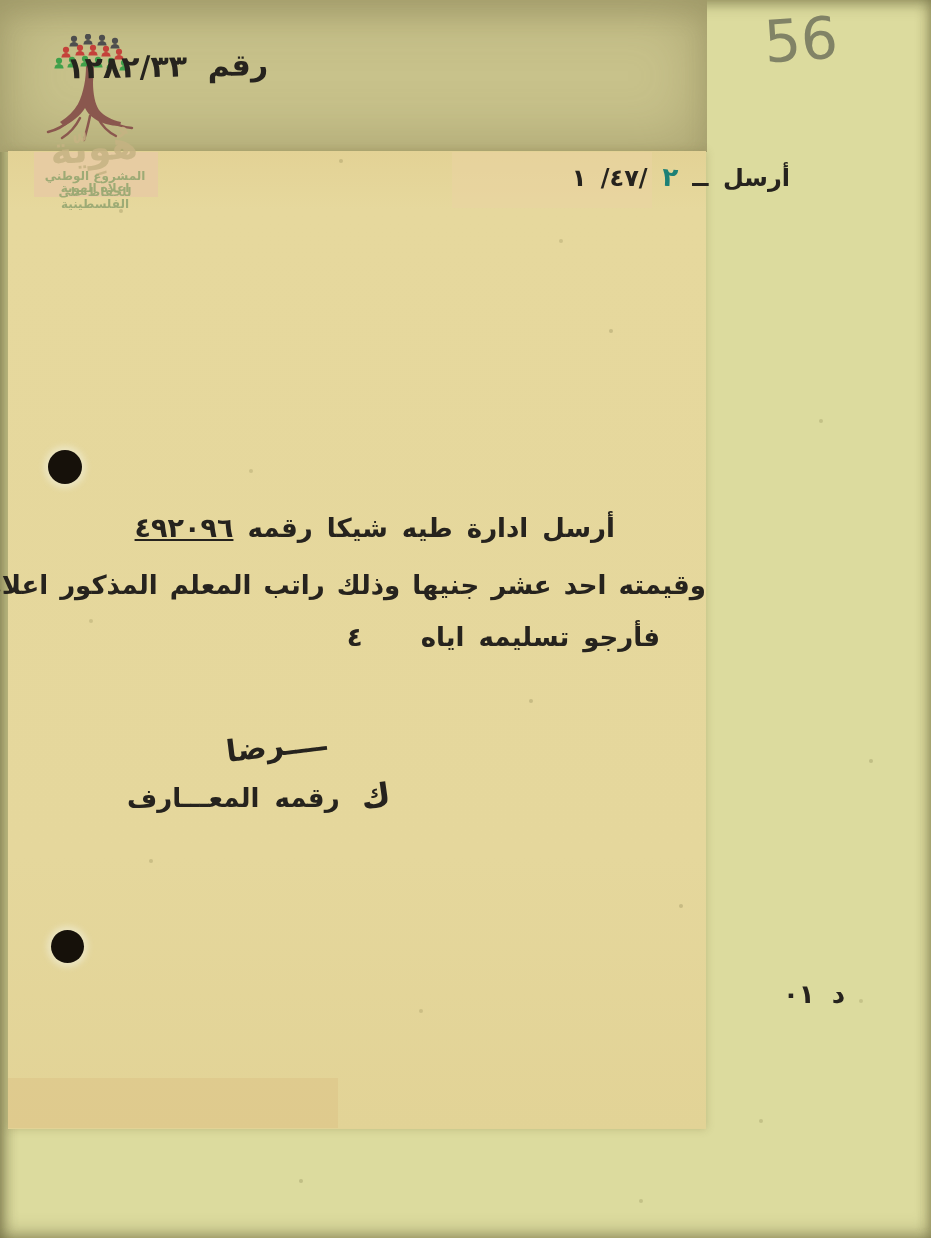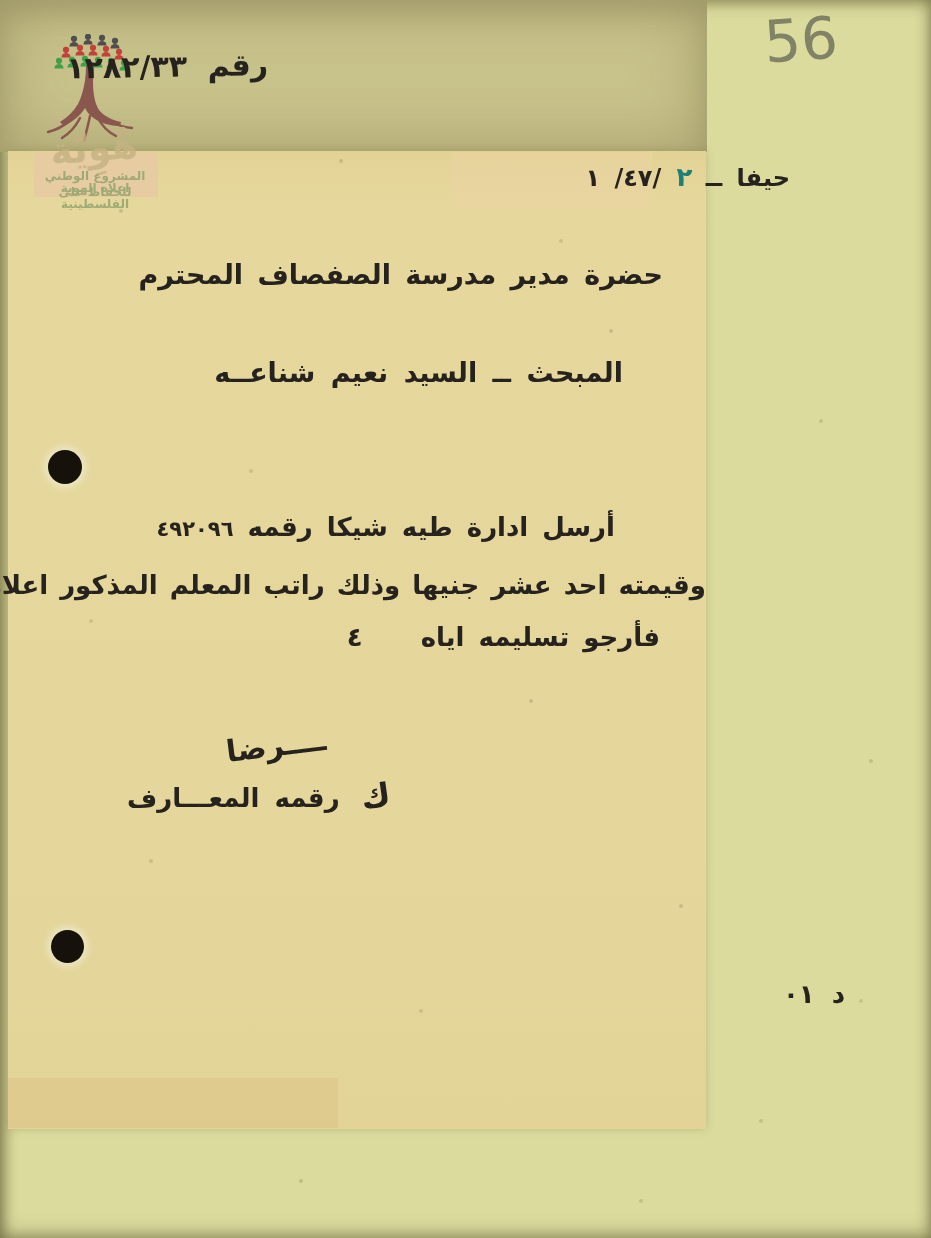--- a/index.html
+++ b/index.html
@@ -43,21 +43,21 @@
   .archive{left:40px;top:48px;width:228px;font-size:30px;transform:rotate(-1deg);word-spacing:10px;}
   .archive .num{letter-spacing:2px;}
   .pencil56{position:absolute;left:764px;top:6px;font-size:58px;font-weight:400;
     color:#75775f;opacity:.88;transform:rotate(-4deg);direction:ltr;}
   .dept{left:455px;top:103px;width:335px;font-size:25px;word-spacing:7px;}
   .dateline{left:570px;top:161px;width:220px;font-size:24px;word-spacing:6px;}
   .date-day{color:#1d8076;font-size:26px;display:inline-block;transform:rotate(4deg);}
   .salutation{left:283px;top:258px;width:380px;font-size:27px;word-spacing:5px;}
   .subject{left:225px;top:356px;width:398px;font-size:27px;word-spacing:6px;}
   .body1{left:185px;top:511px;width:430px;font-size:26px;word-spacing:5px;}
-  .body1 .num{letter-spacing:5px;font-size:21px;}
+  .body1 .num{letter-spacing:5px;font-size:27px;text-decoration:underline;}
   .body2{left:140px;top:569px;width:566px;font-size:26px;word-spacing:3px;}
   .body3{left:408px;top:621px;width:252px;font-size:26px;display:flex;gap:58px;word-spacing:5px;}
   .sig-name{left:226px;top:727px;font-size:30px;transform:rotate(-7deg);font-weight:bold;}
   .sig-title{left:148px;top:776px;width:242px;font-size:26px;word-spacing:6px;}
   .sig-prefix{font-size:32px;display:inline-block;transform:rotate(-8deg);margin-left:6px;}
   .bottom-mark{left:783px;top:978px;font-size:26px;direction:ltr;word-spacing:8px;letter-spacing:3px;}
   
   .logo{position:absolute;left:40px;top:34px;}
   .wm-title{position:absolute;left:50px;top:126px;font-size:38px;font-weight:bold;
     color:#c6b383;opacity:.85;transform:rotate(-5deg);direction:rtl;}
@@ -121,32 +121,26 @@
 
   <div class="hand archive">
     <span>رقم</span>
     <span class="ltr num">١٢٨٢/٣٣</span>
   </div>
 
   <div class="pencil56">56</div>
 
 
   <div class="hand dateline">
-    <span>حيفا</span>
+    <span>أرسل</span>
     <span>ــ</span>
     <span class="ltr"><span>٤٧/ ١/</span> <span class="date-day">٢</span></span>
   </div>
 
-  <div class="hand salutation">حضرة مدير مدرسة الصفصاف المحترم</div>
 
-  <div class="hand subject">
-    <span>المبحث</span>
-    <span>ــ</span>
-    <span>السيد نعيم شناعــه</span>
-  </div>
 
   <div class="punch punch1"></div>
   <div class="punch punch2"></div>
 
   <div class="hand body1">
     <span>أرسل ادارة طيه شيكا رقمه</span>
     <span class="ltr num">٤٩٢٠٩٦</span>
   </div>
   <div class="hand body2">وقيمته احد عشر جنيها وذلك راتب المعلم المذكور اعلاه</div>
   <div class="hand body3">

